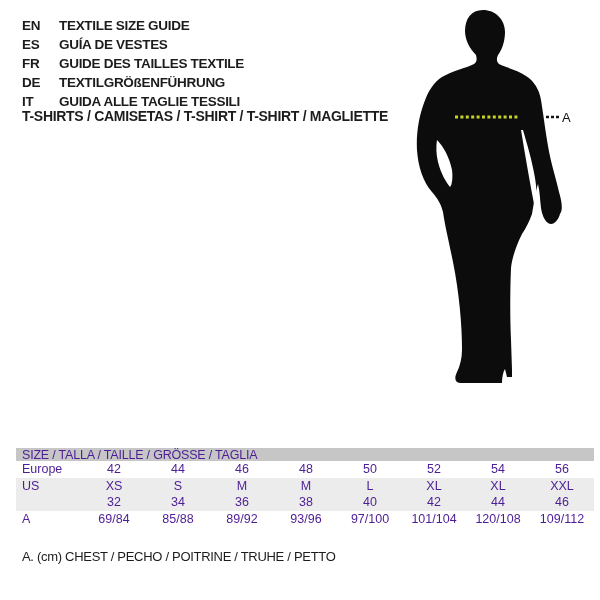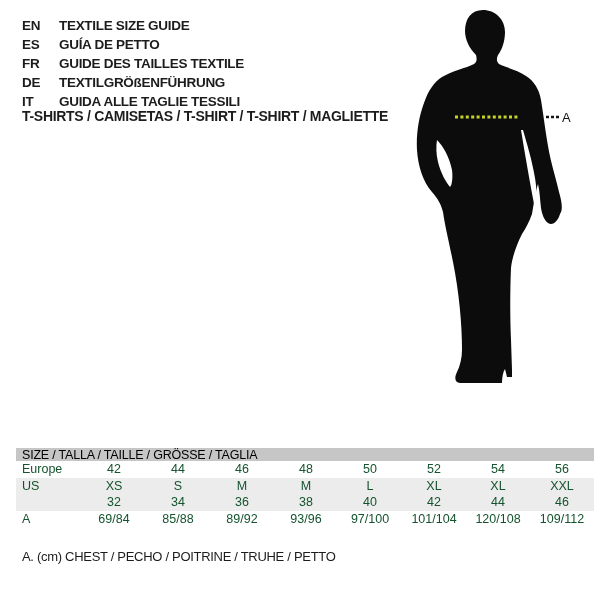--- a/index.html
+++ b/index.html
@@ -21,43 +21,43 @@
   .cats{position:absolute;left:22px;top:107px;line-height:19px;
         font-size:14px;font-weight:700;letter-spacing:-0.3px;white-space:nowrap;}
   
   .fig{position:absolute;left:408px;top:6px;width:167px;height:378px;}
   
   .section-title{position:absolute;left:22px;top:418px;font-size:13px;font-weight:700;
                  letter-spacing:-0.3px;white-space:nowrap;}
   
   .size-table{position:absolute;left:16px;top:448px;width:578px;}
   .t-header{height:13px;background:var(--bar);display:flex;align-items:center;
-            padding-left:6px;font-size:12.5px;color:#000000;letter-spacing:-0.2px;}
+            padding-left:6px;font-size:12.5px;color:#4c1d95;letter-spacing:-0.2px;}
   .t-row{display:grid;grid-template-columns:66px repeat(8,1fr);height:16.5px;
-         align-items:center;font-size:12.5px;color:#14532d;}
+         align-items:center;font-size:12.5px;color:#4c1d95;}
   .t-row.shaded{background:var(--shade);}
   .t-label{padding-left:6px;text-align:left;}
   .t-cell{text-align:center;}
   
   .footnote{position:absolute;left:22px;top:549px;font-size:13px;font-weight:400;
             letter-spacing:-0.3px;white-space:nowrap;}
 </style>
 </head>
 <body>
 
 <div class="page">
 
   <div class="lang-block">
       <div class="lang-row">
         <span class="lang-code">EN</span>
         <span class="lang-label">TEXTILE SIZE GUIDE</span>
       </div>
       <div class="lang-row">
         <span class="lang-code">ES</span>
-        <span class="lang-label">GUÍA DE PETTO</span>
+        <span class="lang-label">GUÍA DE VESTES</span>
       </div>
       <div class="lang-row">
         <span class="lang-code">FR</span>
         <span class="lang-label">GUIDE DES TAILLES TEXTILE</span>
       </div>
       <div class="lang-row">
         <span class="lang-code">DE</span>
         <span class="lang-label">TEXTILGRÖßENFÜHRUNG</span>
       </div>
       <div class="lang-row">

